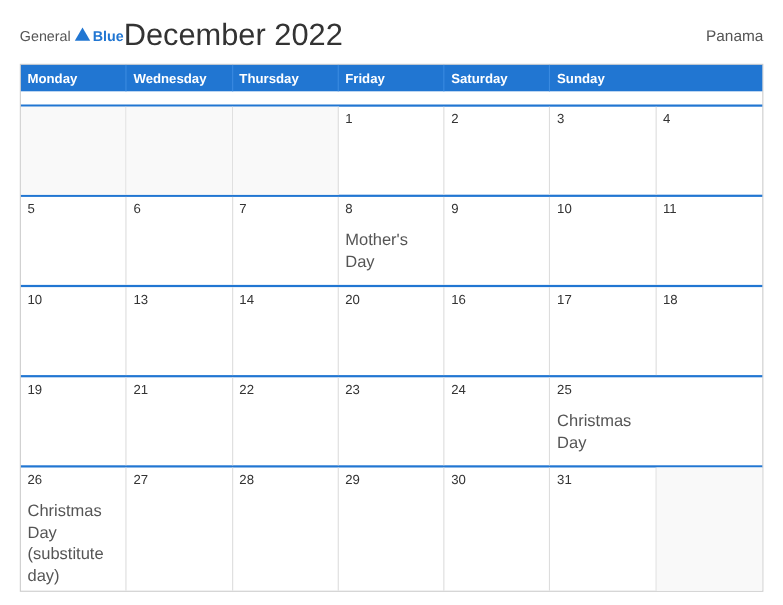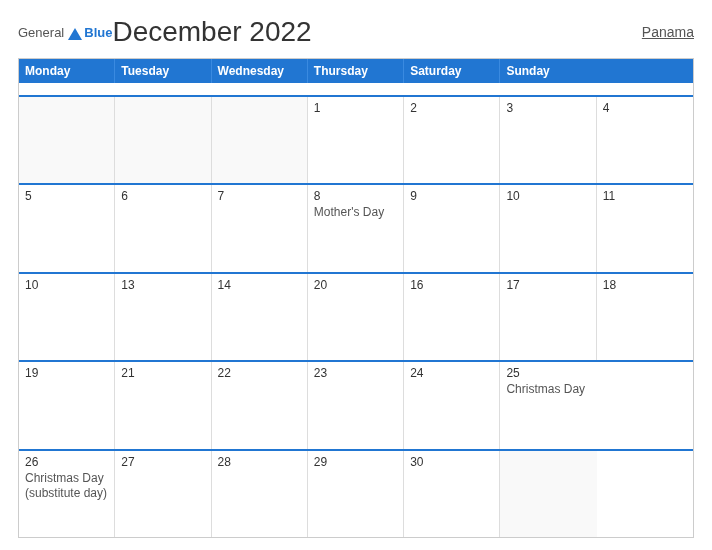--- a/index.html
+++ b/index.html
@@ -18,21 +18,21 @@
       flex-direction: column;
     }
     .header {
       display: flex;
       align-items: center;
       justify-content: space-between;
       margin-bottom: 10px;
     }
     .logo {
       display: flex;
-      align-items: flex-end;
+      align-items: flex-start;
       gap: 2px;
     }
     .logo-text-general {
       font-size: 13px;
       color: #555;
       font-weight: normal;
     }
     .logo-text-blue {
       font-size: 13px;
       color: #2176d2;
@@ -51,21 +51,20 @@
       color: #333;
       font-weight: normal;
       text-align: left;
       flex: 1;
     }
     .country {
       font-size: 14px;
       color: #555;
       text-align: right;
       min-width: 80px;
-      text-decoration: underline;
     }
     .calendar {
       flex: 1;
       display: flex;
       flex-direction: column;
       border: 1px solid #ccc;
       gap: 12px;
     }
     .cal-header {
       display: grid;
@@ -109,47 +108,47 @@
     .cal-cell.empty {
       background: #f9f9f9;
     }
     .day-num {
       font-size: 12px;
       color: #333;
       display: block;
       margin-bottom: 2px;
     }
     .event-label {
-      font-size: 12px;
+      font-size: 15px;
       color: #555;
       display: block;
-      margin-top: 2px;
+      margin-top: 12px;
       line-height: 1.3;
     }
   </style>
 </head>
 <body>
 
 <div class="page">
   <div class="header">
     <div class="logo">
       <span class="logo-text-general">General</span>
       <div class="logo-triangle"></div>
       <span class="logo-text-blue">Blue</span>
     </div>
     <div class="month-title">December 2022</div>
     <div class="country">Panama</div>
   </div>
 
   <div class="calendar">
     <div class="cal-header">
       <div class="cal-header-cell">Monday</div>
-      <div class="cal-header-cell">Tuesday</div>
       <div class="cal-header-cell">Wednesday</div>
       <div class="cal-header-cell">Thursday</div>
+      <div class="cal-header-cell">Friday</div>
       <div class="cal-header-cell">Saturday</div>
       <div class="cal-header-cell">Sunday</div>
     </div>
     <div class="cal-body" id="cal-body">
     <div class="cal-week">
           <div class="cal-cell empty"></div>
           <div class="cal-cell empty"></div>
           <div class="cal-cell empty"></div>
           <div class="cal-cell">
             <span class="day-num">1</span>
@@ -243,17 +242,20 @@
           </div>
           <div class="cal-cell">
             <span class="day-num">28</span>
           </div>
           <div class="cal-cell">
             <span class="day-num">29</span>
           </div>
           <div class="cal-cell">
             <span class="day-num">30</span>
           </div>
+          <div class="cal-cell">
+            <span class="day-num">31</span>
+          </div>
           <div class="cal-cell empty"></div>
         </div>
       </div>
   </div>
 </div>
 
 </body></html>

